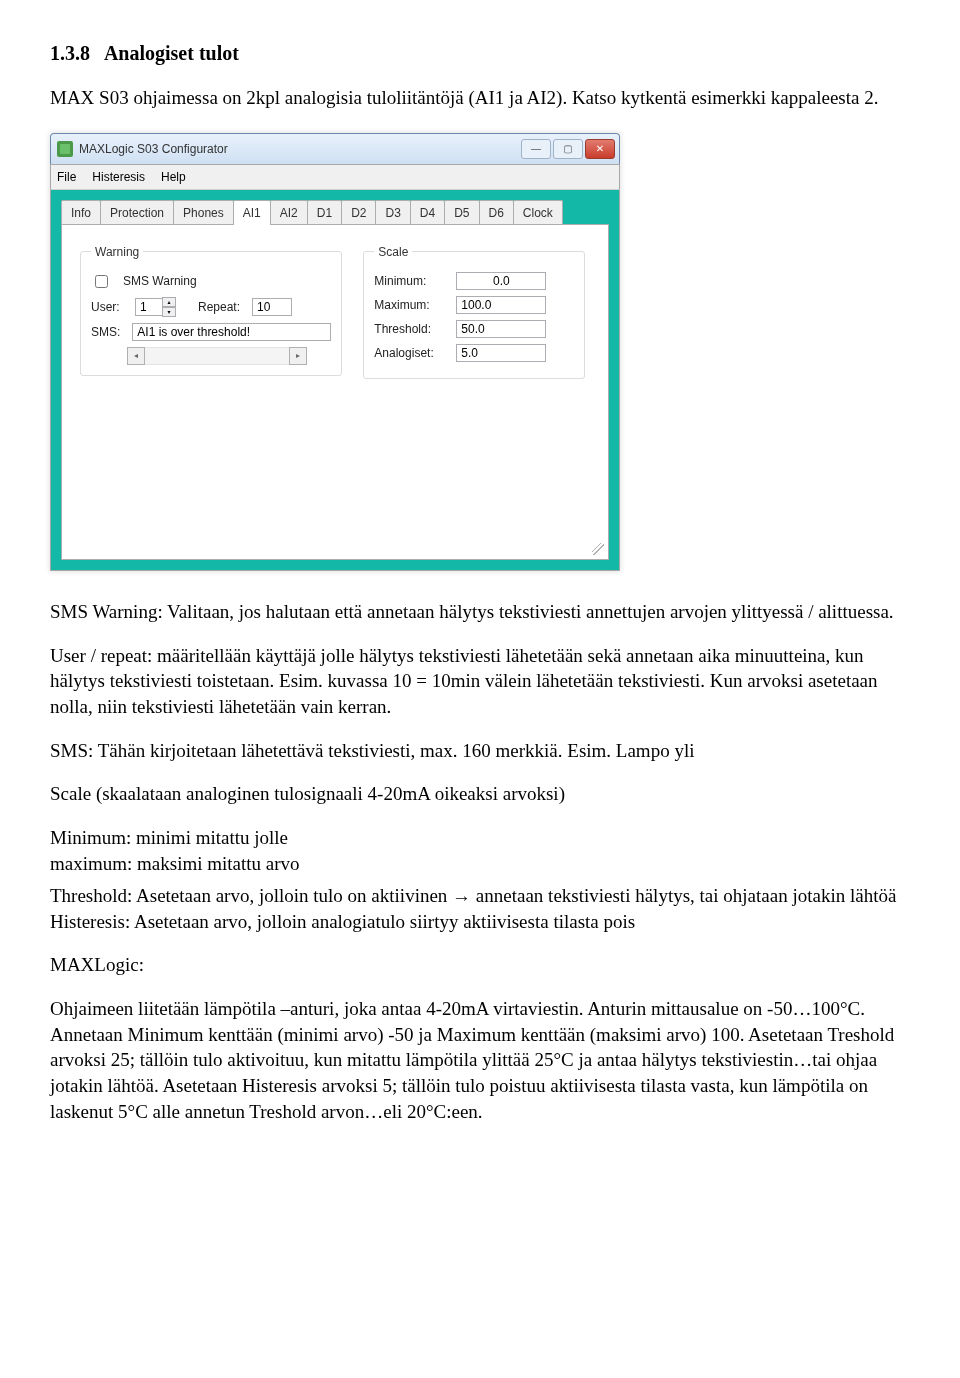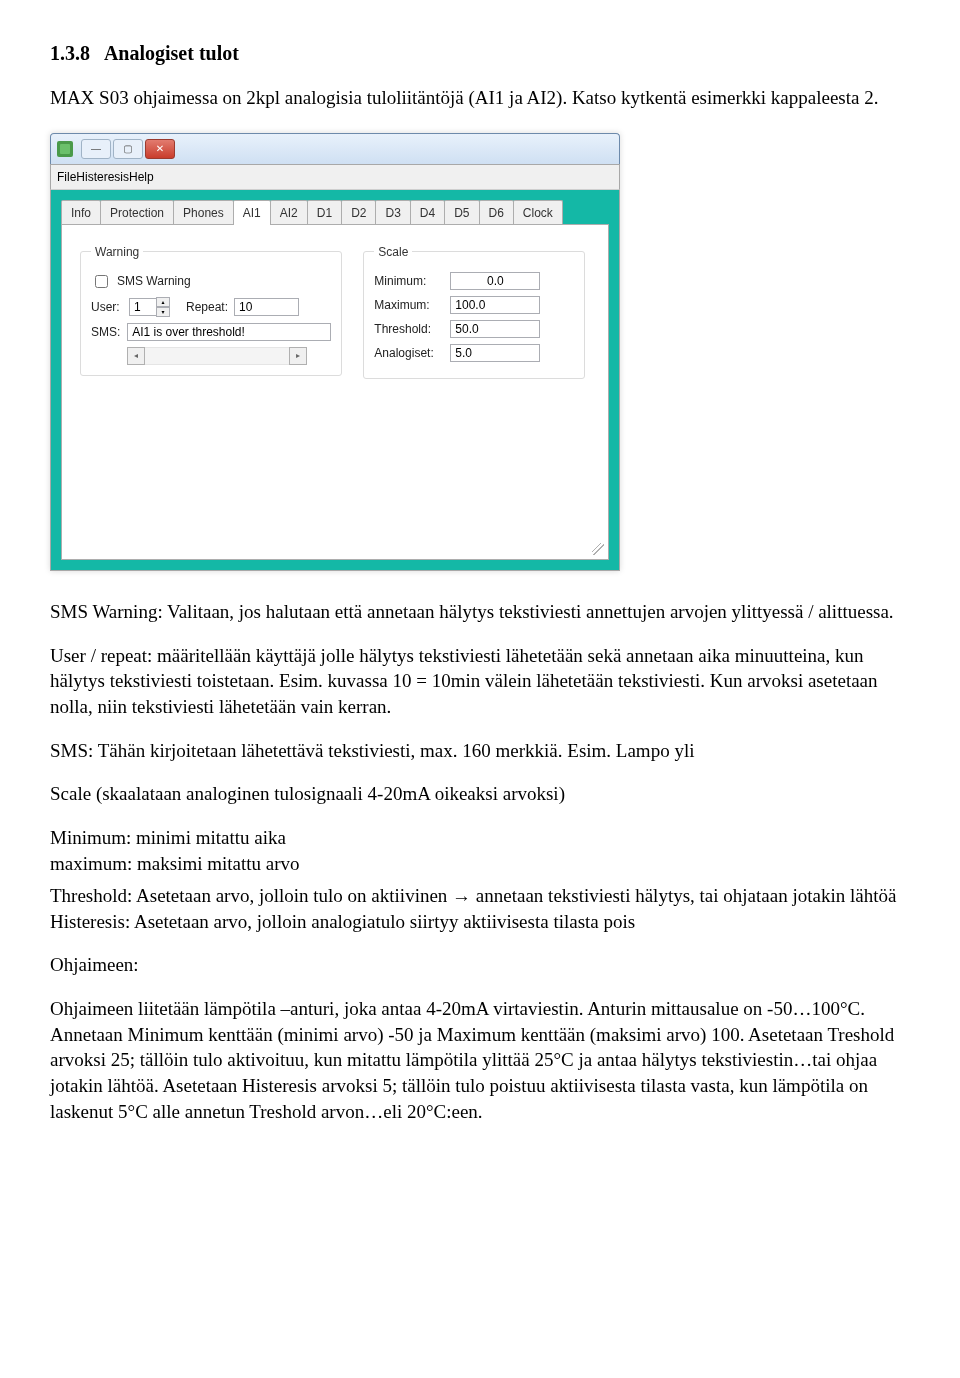--- a/index.html
+++ b/index.html
@@ -58,21 +58,21 @@
   }
   .win-btn.close { background:linear-gradient(#e27b6f,#c93c2c); color:#fff; border-color:#9b3a2e;}
   .menubar {
     background:#f0f0f0;
     border: 1px solid #a8a8a8;
     border-top: 1px solid #a8a8a8;
     border-bottom: 1px solid #cfcfcf;
     font-family: "Segoe UI", Tahoma, sans-serif;
     font-size:12px;
     padding: 4px 6px;
-    display:flex; gap:0;
+    display:flex; gap:16px;
   }
   .client {
     border: 1px solid #a8a8a8;
     border-top:none;
     padding: 10px;
     background:#14b8a6;
     font-family: "Segoe UI", Tahoma, sans-serif;
     font-size:12px;
   }
   .tabstrip { display:flex; align-items:flex-end; gap:0; margin-bottom:-1px; }
@@ -101,21 +101,21 @@
     position:relative;
     display:inline-block;
     vertical-align:top;
   }
   .fieldset .legend {
     position:absolute; top:-8px; left:10px; background:#fff; padding:0 4px;
     font-size:12px; color:#333;
   }
   .fs-warning { width:240px; }
   .fs-scale { width:200px; margin-left:18px; }
-  .row { display:flex; align-items:center; margin:6px 0; gap:6px; }
+  .row { display:flex; align-items:center; margin:6px 0; gap:12px; }
   .lbl { font-size:12px; color:#222; }
   .textbox {
     border:1px solid #abadb3; height:18px; padding:1px 4px; font-size:12px; background:#fff;
     box-sizing:border-box;
   }
   .spinner {
     display:flex; align-items:center;
   }
   .spinner input { width:28px; }
   .spin-btns { display:flex; flex-direction:column; margin-left:-1px;}
@@ -145,20 +145,21 @@
 <h2>
   <span>1.3.8</span>&nbsp;&nbsp;
   <span>Analogiset tulot</span>
 </h2>
 
 <p>MAX S03 ohjaimessa on 2kpl analogisia tuloliitäntöjä (AI1 ja AI2). Katso kytkentä esimerkki kappaleesta 2.</p>
 
 <div class="window-wrap">
   <div class="titlebar">
     <div class="app-icon"></div>
+    <div class="title-text">MAXLogic S03 Configurator</div>
     <div class="win-btns">
       <div class="win-btn">
         <span>—</span>
       </div>
       <div class="win-btn">
         <span>▢</span>
       </div>
       <div class="win-btn close">
         <span>✕</span>
       </div>
@@ -196,21 +197,21 @@
         <div class="row">
           <span class="lbl" style="width:32px;">User:</span>
           <div class="spinner">
             <input class="textbox" value="1" style="">
             <div class="spin-btns">
               <button>▴</button>
               <button>▾</button>
             </div>
           </div>
           <span class="lbl" style="margin-left:10px;">Repeat:</span>
-          <input class="textbox" style="width: 65px;" value="10">
+          <input class="textbox" style="width: 40px;" value="10">
         </div>
         <div class="row">
           <span class="lbl" style="width:32px;">SMS:</span>
           <input class="textbox" style="width: 216px;" value="AI1 is over threshold!">
         </div>
         <div class="scrollbar-row" style="margin-left:36px;width:180px;">
           <div class="scrollbtn">
             <span>◂</span>
           </div>
           <div class="scrollgap"></div>
@@ -244,19 +245,19 @@
       <div class="resize-grip"></div>
     </div>
   </div>
 </div>
 
 <p>SMS Warning: Valitaan, jos halutaan että annetaan hälytys tekstiviesti annettujen arvojen ylittyessä / alittuessa.</p>
 <p>User / repeat: määritellään käyttäjä jolle hälytys tekstiviesti lähetetään sekä annetaan aika minuutteina, kun hälytys tekstiviesti toistetaan. Esim. kuvassa 10 = 10min välein lähetetään tekstiviesti. Kun arvoksi asetetaan nolla, niin tekstiviesti lähetetään vain kerran.</p>
 <p>SMS: Tähän kirjoitetaan lähetettävä tekstiviesti, max. 160 merkkiä. Esim. Lampo yli</p>
 <p>Scale (skaalataan analoginen tulosignaali 4-20mA oikeaksi arvoksi)</p>
 
-<p style="margin-bottom:0;">Minimum: minimi mitattu aika</p>
+<p style="margin-bottom:0;">Minimum: minimi mitattu jolle</p>
 <p style="margin-top:0;margin-bottom:0;">maximum: maksimi mitattu arvo</p>
 <p style="margin-top:7px;margin-bottom:0;">Threshold: Asetetaan arvo, jolloin tulo on aktiivinen → annetaan tekstiviesti hälytys, tai ohjataan jotakin lähtöä</p>
 <p style="margin-top:0;">Histeresis: Asetetaan arvo, jolloin analogiatulo siirtyy aktiivisesta tilasta pois</p>
 
-<p>Ohjaimeen:</p>
+<p>MAXLogic:</p>
 <p>Ohjaimeen liitetään lämpötila –anturi, joka antaa 4-20mA virtaviestin. Anturin mittausalue on -50…100°C.  Annetaan Minimum kenttään (minimi arvo) -50 ja Maximum kenttään (maksimi arvo) 100.  Asetetaan Treshold arvoksi 25; tällöin tulo aktivoituu, kun mitattu lämpötila ylittää 25°C ja antaa hälytys tekstiviestin…tai ohjaa jotakin lähtöä. Asetetaan Histeresis arvoksi 5; tällöin tulo poistuu aktiivisesta tilasta vasta, kun lämpötila on laskenut 5°C alle annetun Treshold arvon…eli 20°C:een.</p>
 
 </body></html>

